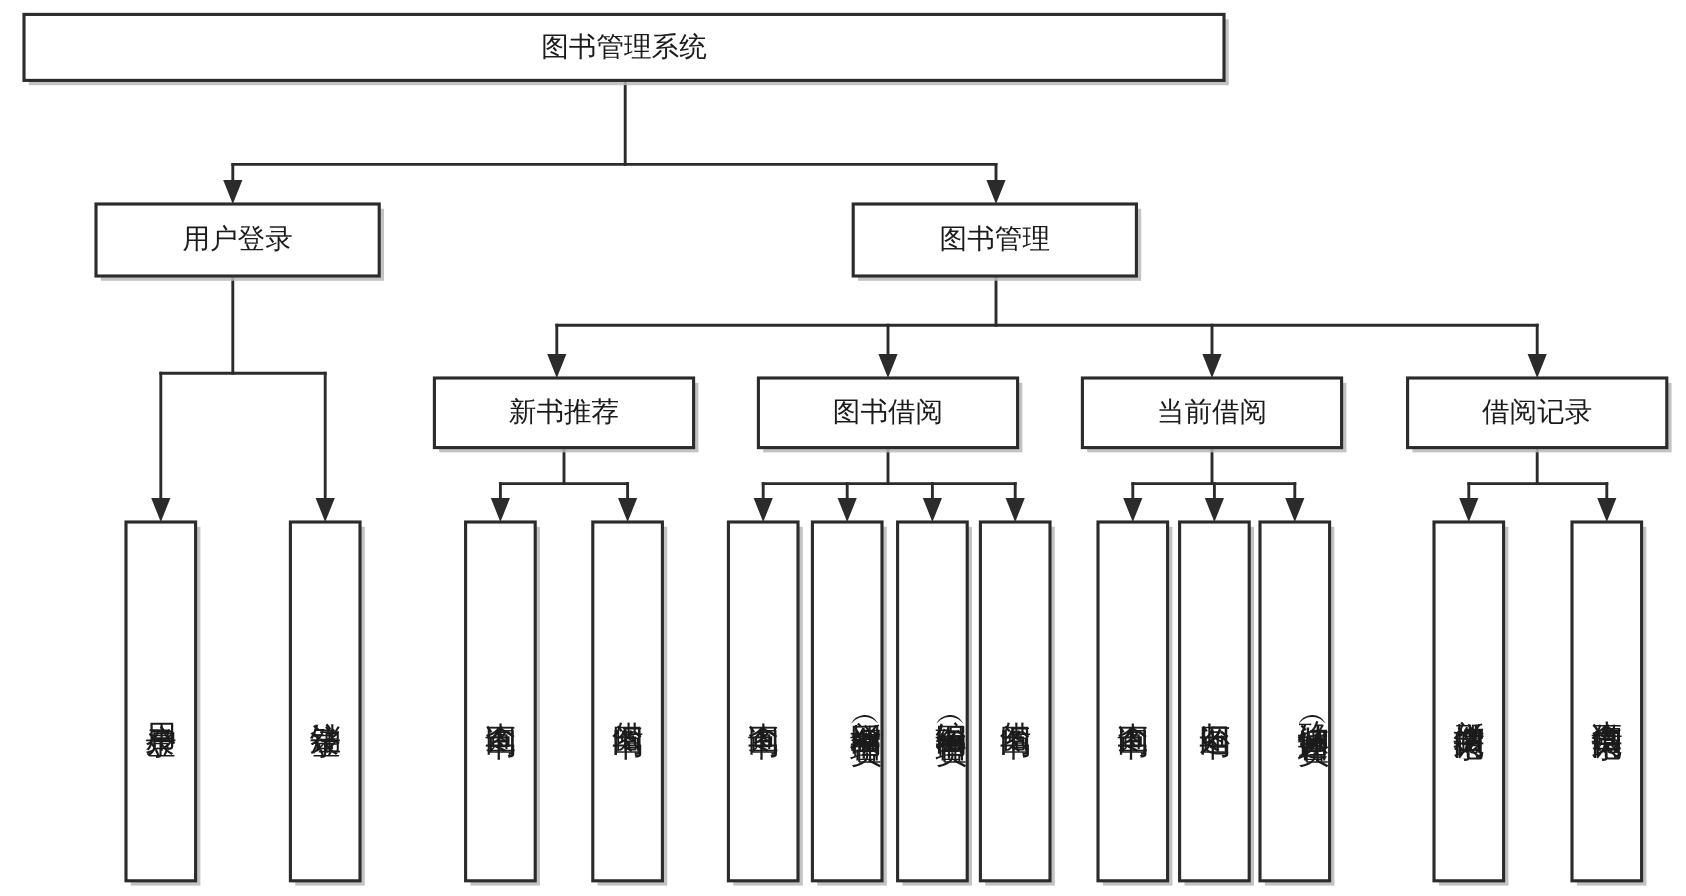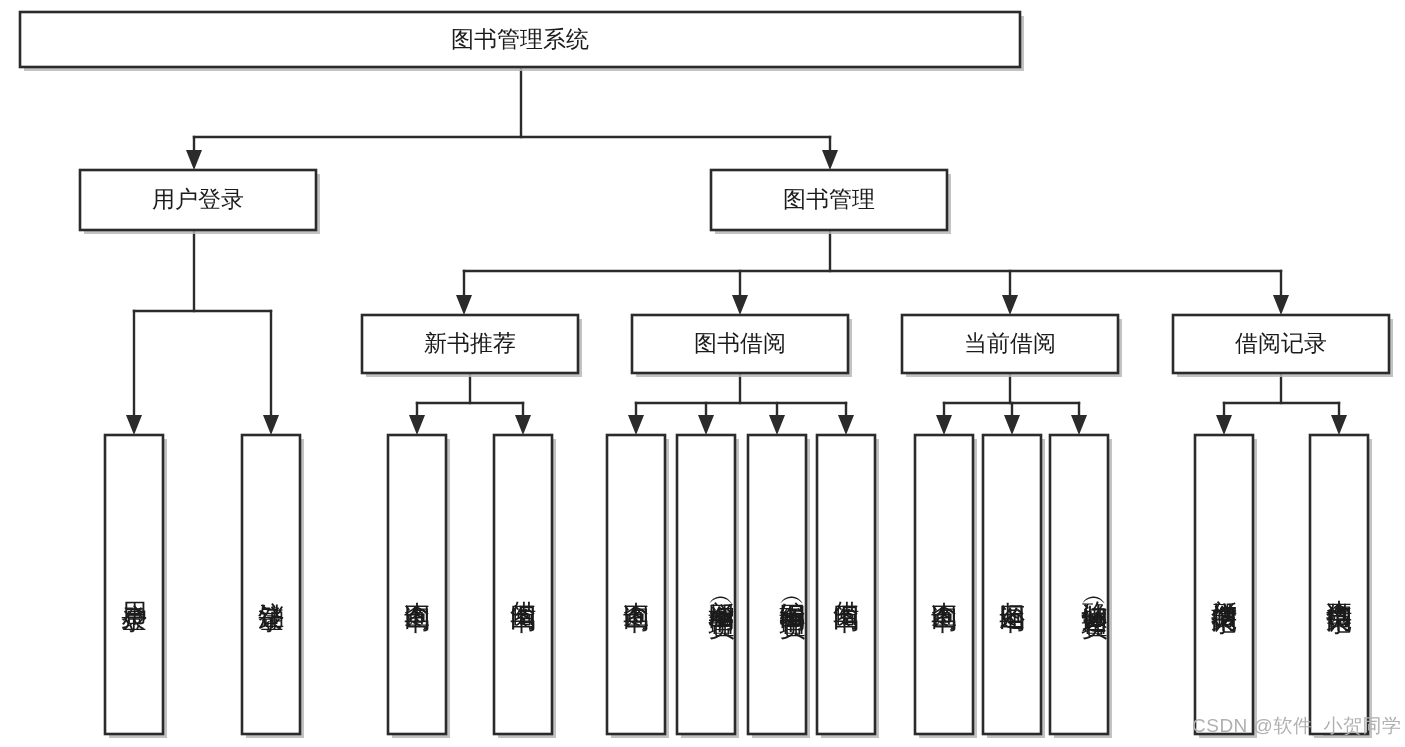--- a/index.html
+++ b/index.html
@@ -275,15 +275,14 @@
   <div class="vlabel" style="left:748px; top:435px; width:58px; height:299px; align-items:flex-start; padding-top:8px; box-sizing:border-box;">编辑图书（管理员）</div>
   <div class="vlabel" style="left:817px; top:435px; width:58px; height:299px;">借阅图书</div>
 
   <div class="vlabel" style="left:915px; top:435px; width:58px; height:299px;">查询图书</div>
   <div class="vlabel" style="left:983px; top:435px; width:58px; height:299px;">归还图书</div>
   <div class="vlabel" style="left:1050px; top:435px; width:58px; height:299px; align-items:flex-start; padding-top:8px; box-sizing:border-box;">确认归还（管理员）</div>
 
   <div class="vlabel" style="left:1195px; top:435px; width:58px; height:299px;">新增借阅记录</div>
   <div class="vlabel" style="left:1310px; top:435px; width:58px; height:299px;">查询借阅记录</div>
 
-  <div class="watermark">CSDN @软件_小贺同学</div>
 
 </div>
 
 </body></html>

